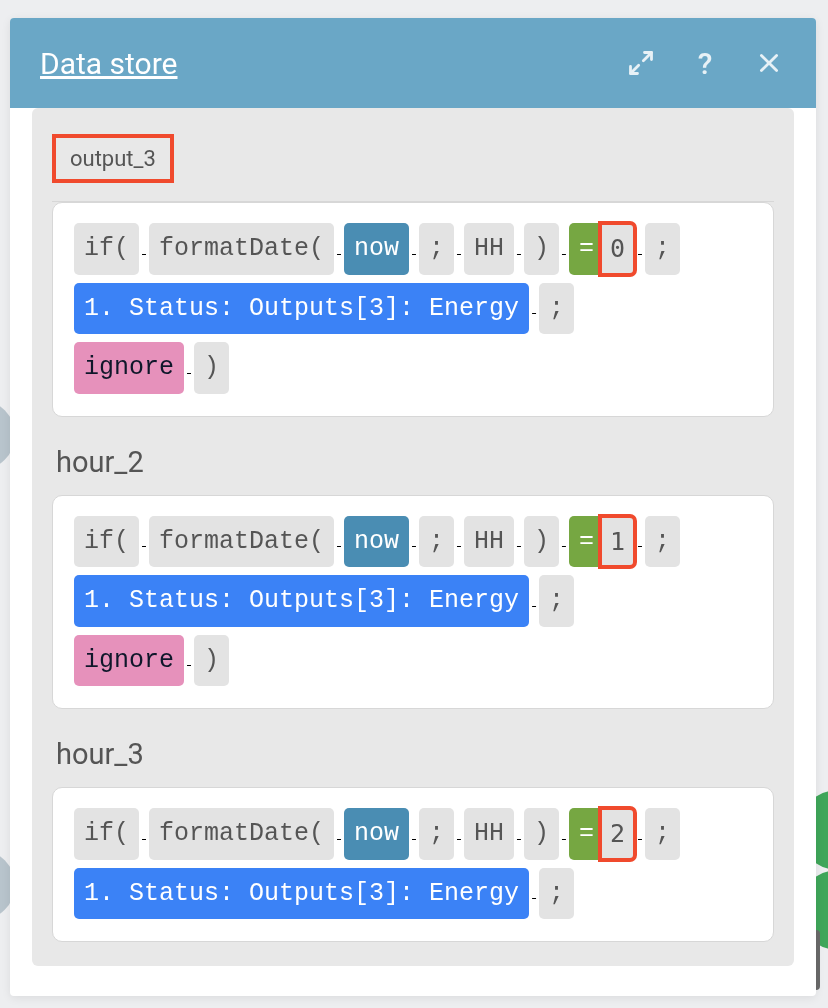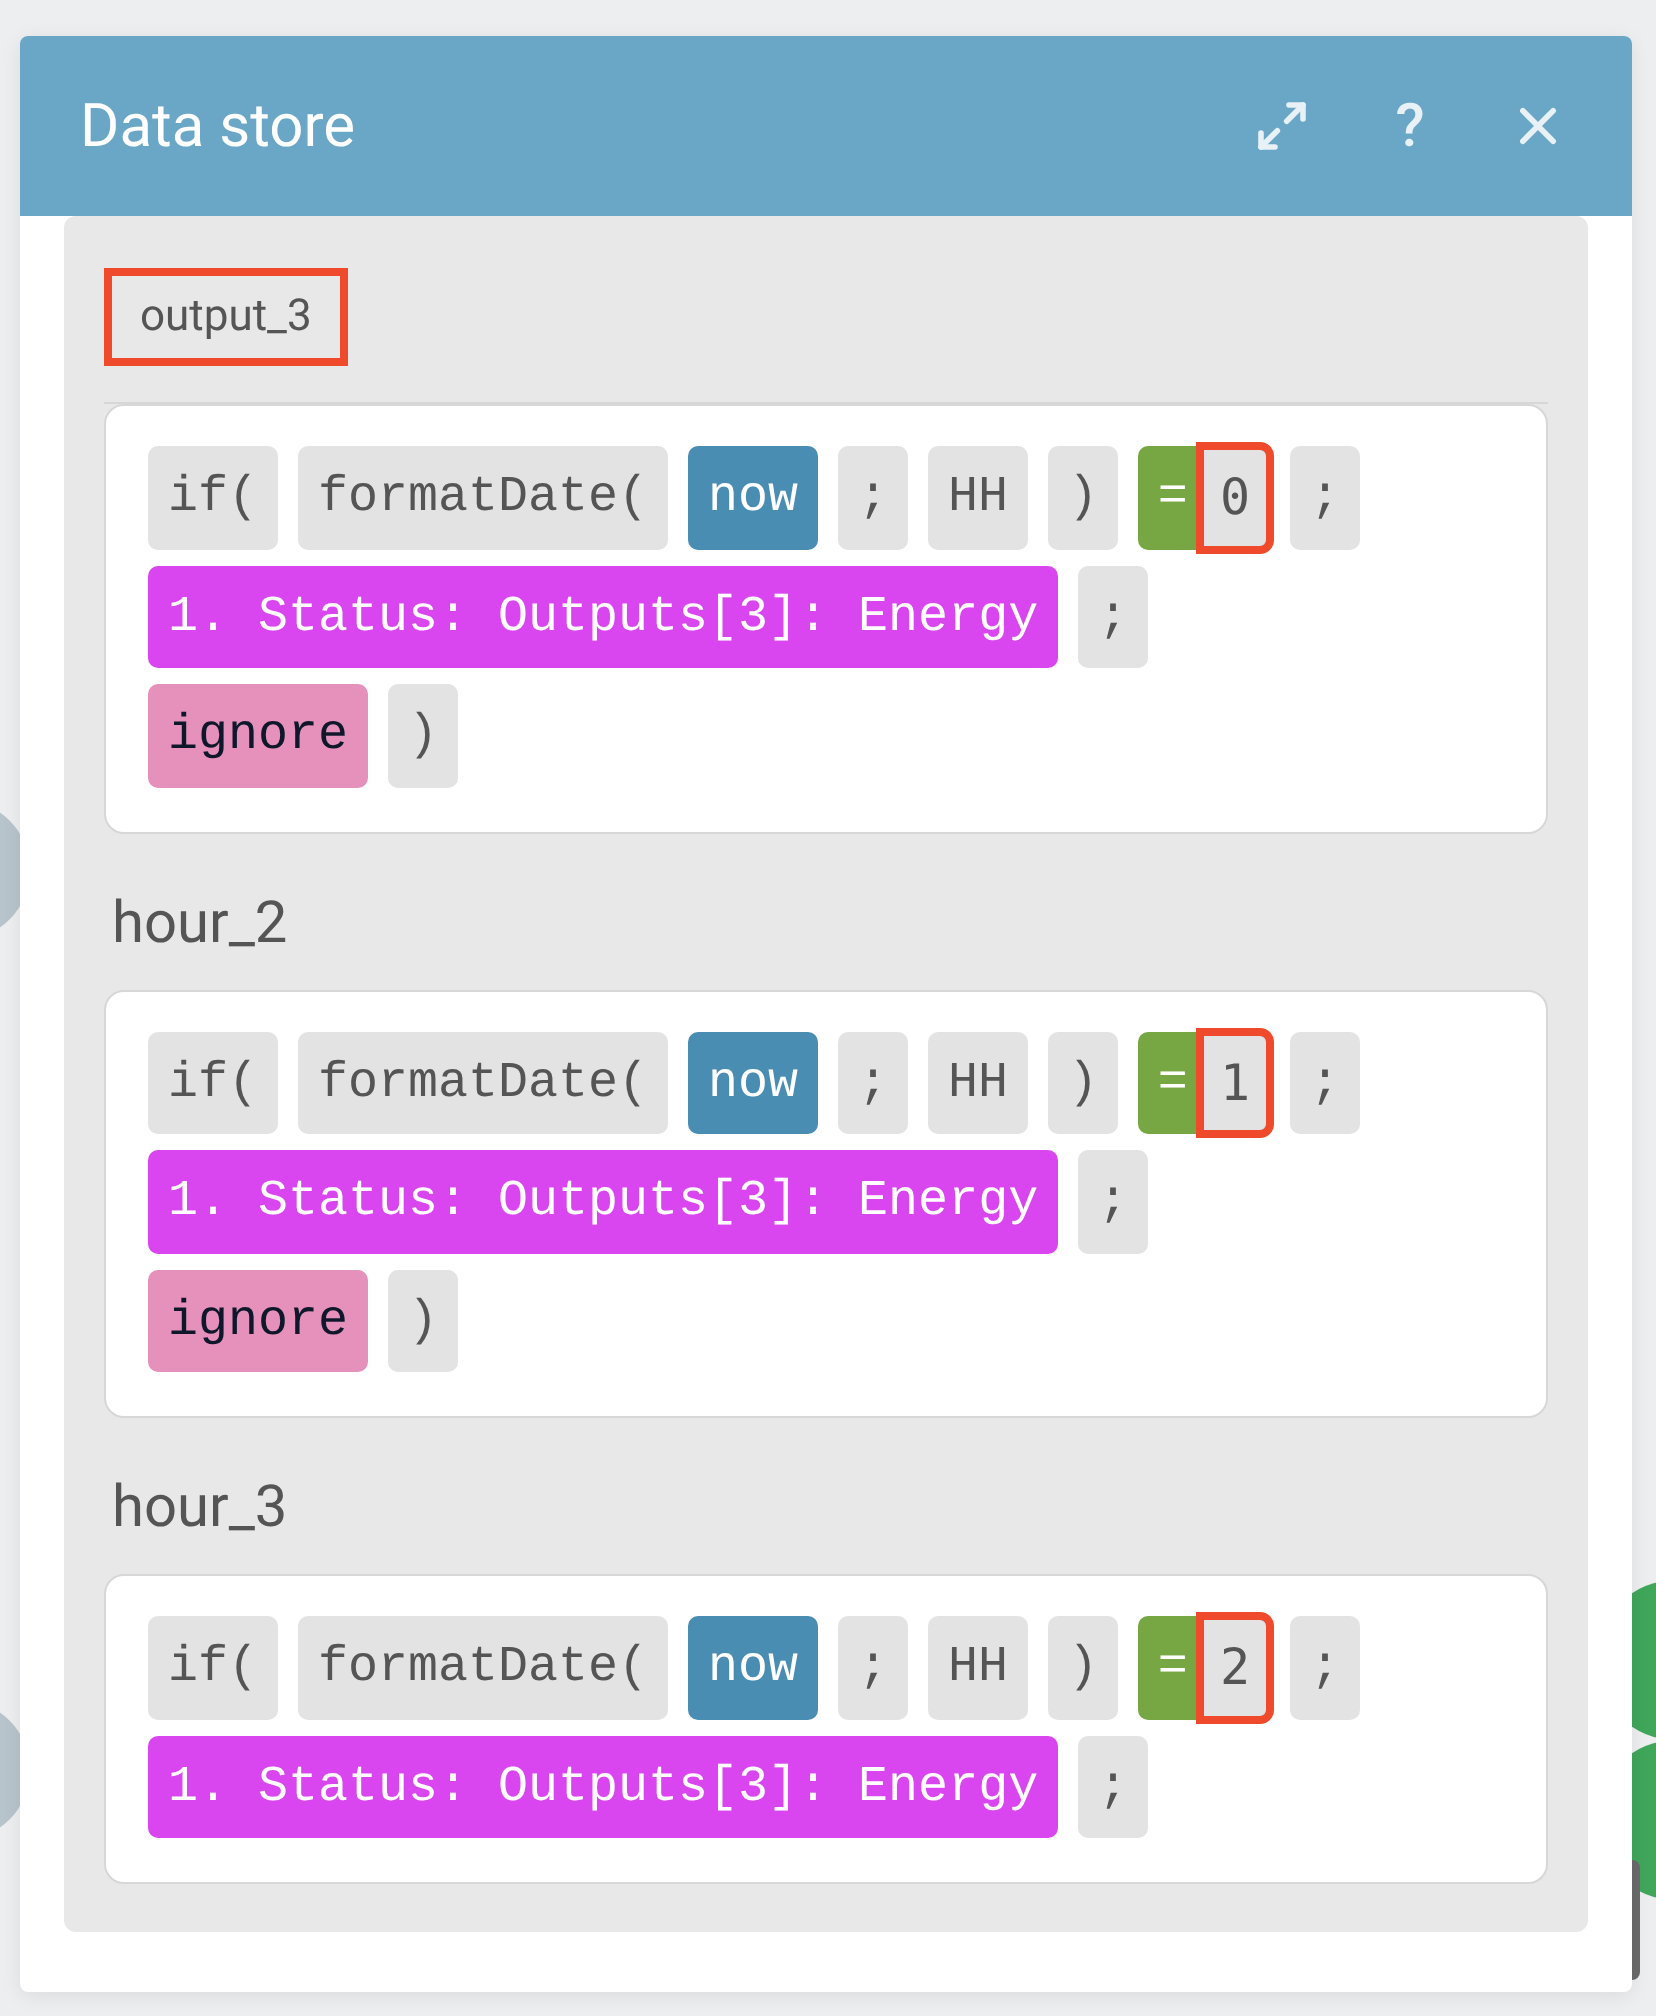--- a/index.html
+++ b/index.html
@@ -38,21 +38,21 @@
     background: #6aa7c6;
     color: #ffffff;
     height: 90px;
     display: flex;
     align-items: center;
     padding: 0 30px;
     border-radius: 4px 4px 0 0;
     font-size: 30px;
     font-weight: 400;
   }
-  .panel-header .title { flex: 1; }
+  .panel-header .title { flex: 1; text-decoration: underline; }
   .panel-header .hicon {
     margin-left: 30px;
     width: 34px;
     height: 34px;
     display: inline-flex;
     align-items: center;
     justify-content: center;
     font-size: 30px;
     font-weight: 500;
     cursor: pointer;
@@ -85,35 +85,36 @@
     font-size: 29px;
     color: #555;
     padding: 28px 0 16px 4px;
   }
   .expr-box {
     background: #ffffff;
     border: 1px solid #d7d7d7;
     border-radius: 10px;
     padding: 16px 18px 18px 18px;
     line-height: 1.9;
+    text-decoration: underline;
   }
   .tok {
     display: inline-block;
     border-radius: 5px;
     padding: 2px 10px;
     font-family: "SFMono-Regular", Consolas, "Liberation Mono", Menlo, monospace;
     font-size: 25px;
     margin: 4px 3px;
     vertical-align: middle;
     white-space: pre;
   }
   .tok-gray  { background: #e3e3e3; color: #555; }
   .tok-blue  { background: #4a8db3; color: #ffffff; }
   .tok-green { background: #76a742; color: #ffffff; padding-right: 6px; }
-  .tok-red   { background: #d946ef; color: #ffffff; }
+  .tok-red   { background: #3b82f6; color: #ffffff; }
   .tok-pink  { background: #e691bb; color: #0f172a; }
   .eq-wrap {
     display: inline-flex;
     align-items: center;
     vertical-align: middle;
     margin: 4px 3px;
   }
   .eq-wrap .tok-green { margin: 0; border-radius: 5px 0 0 5px; }
   .eq-val {
     display: inline-block;

